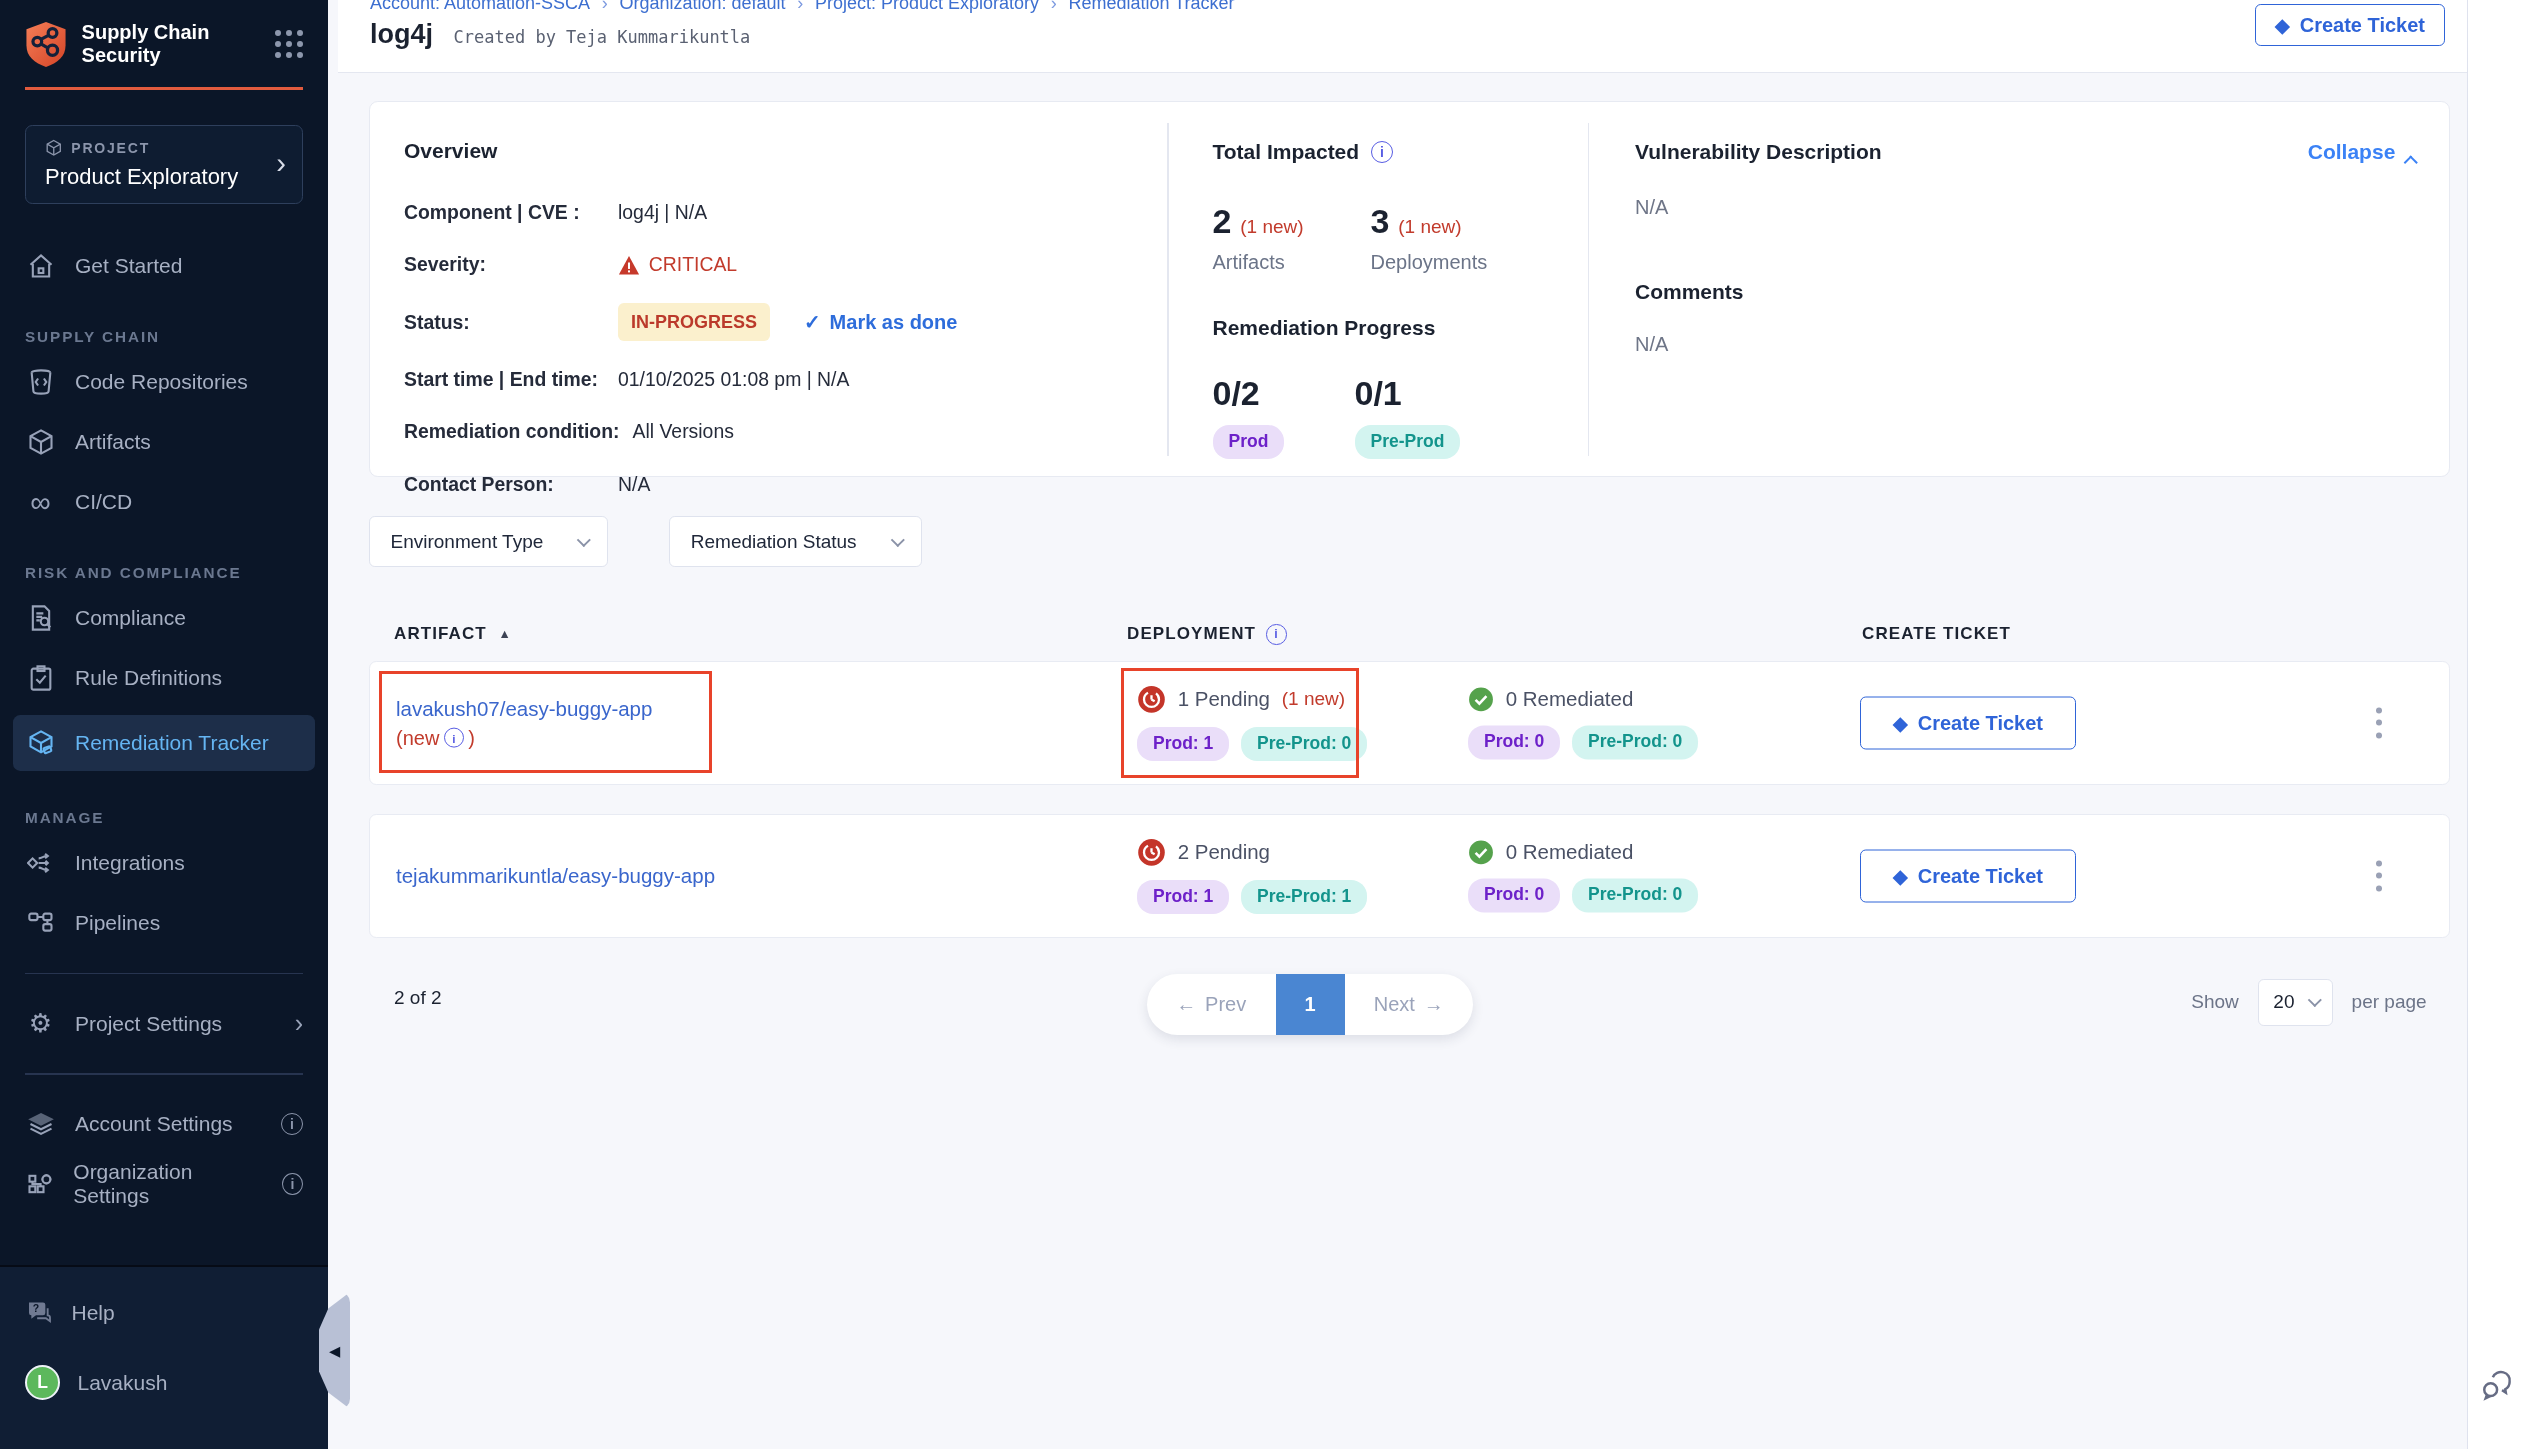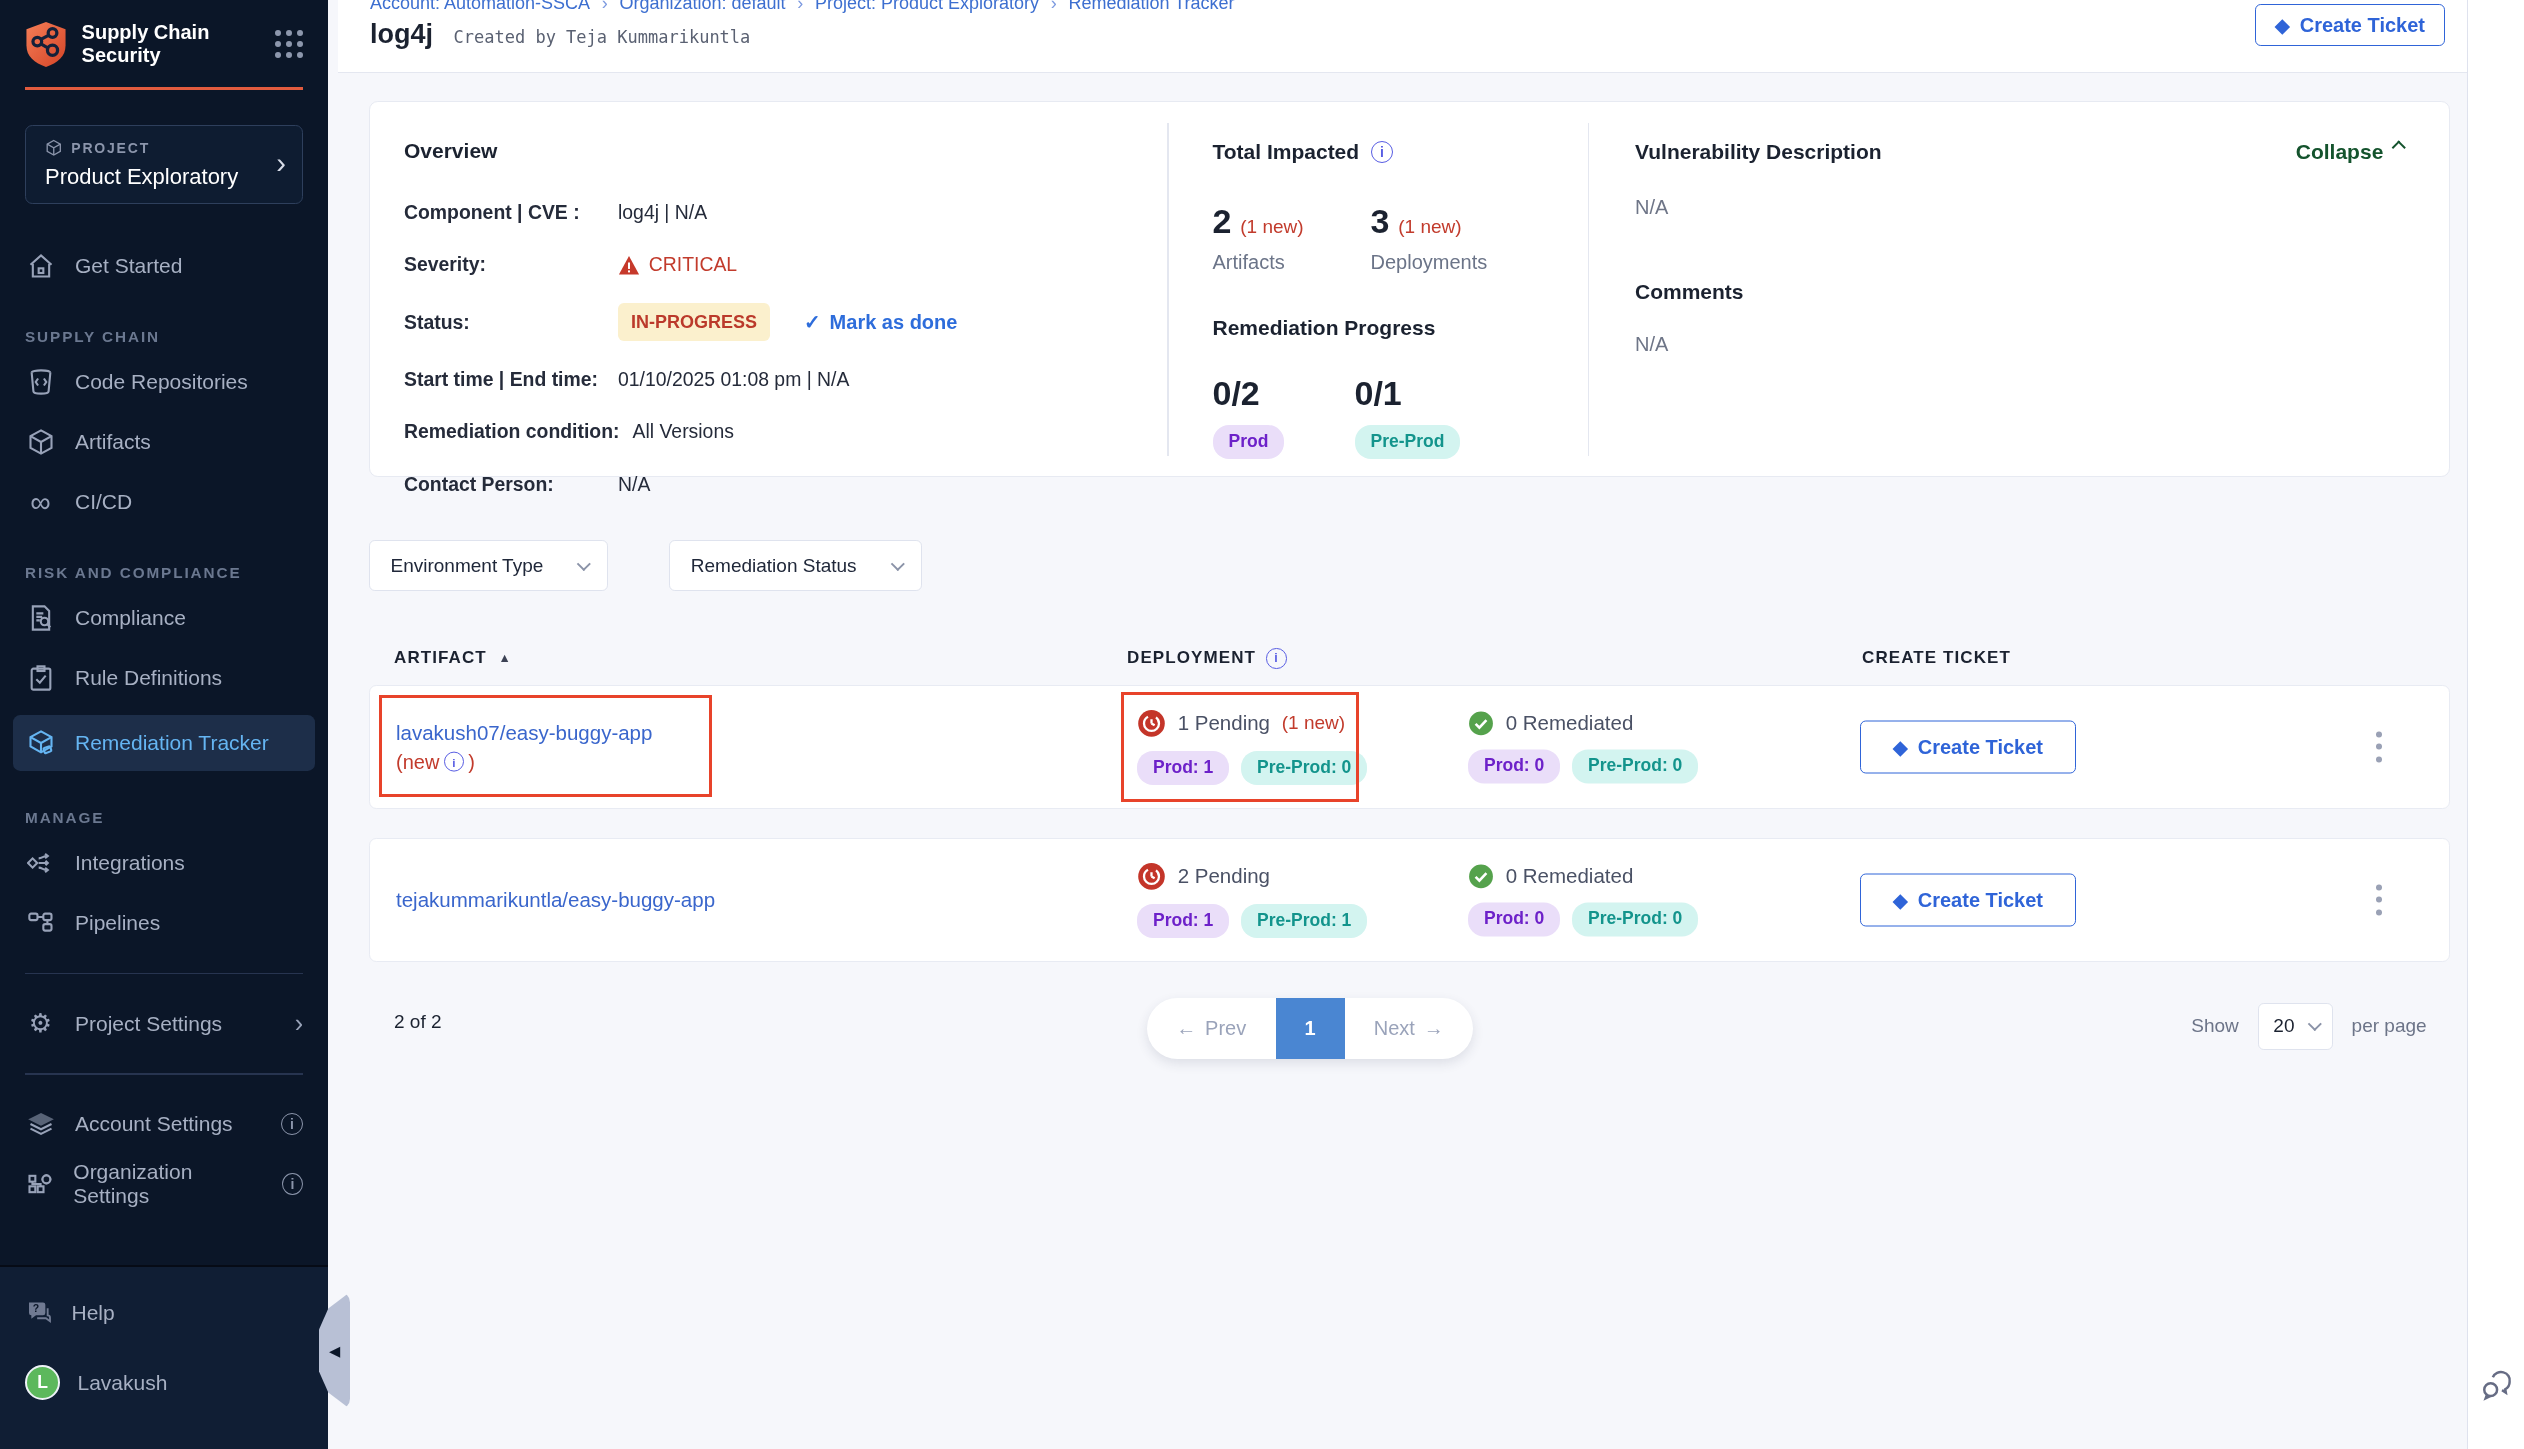--- a/index.html
+++ b/index.html
@@ -72,32 +72,32 @@
   .stat-num { font-size:34px; font-weight:700; color:#1b2230; }
   .stat-new { font-size:19px; color:#c23b2c; }
   .stat-label { margin-top:10.2px; font-size:20px; color:#6b7488; }
   .prog-row { display:flex; margin-top:34px; }
   .prog-block1 { width:142px; }
   .chip { display:inline-block; font-size:17.5px; font-weight:700; padding:6.6px 16px; border-radius:16px; }
   .chip-purple { background:#eadef9; color:#6d21c9; }
   .chip-teal { background:#d3f4f0; color:#13948c; }
   .prog-chip { margin-top:11.7px; }
   .ov-col3 { flex:1; padding:38px 34px 0 37px; position:relative; }
-  .collapse-link { position:absolute; right:46px; top:38px; color:#14532d; font-weight:700; font-size:21px; cursor:pointer; display:flex; align-items:flex-start; gap:10.2px; }
+  .collapse-link { position:absolute; right:34px; top:38px; color:#3b82f6; font-weight:700; font-size:21px; cursor:pointer; display:flex; align-items:flex-end; gap:10.2px; }
   .chev { display:inline-block; width:9.5px; height:9.5px; border-right:2.6px solid currentColor; border-bottom:2.6px solid currentColor; }
   .chev.up { transform:rotate(-135deg) translate(-2.2px,-2.2px); }
   .chev.down { transform:rotate(45deg) translateY(-2.9px); }
   .na { color:#6e7587; font-size:20px; }
   .ov-col3 .na1 { margin-top:32px; }
   .ov-col3 .h2 { margin-top:61px; }
   .ov-col3 .na2 { margin-top:29px; }
 
   
   .filters { margin-top:39px; display:flex; gap:61px; }
-  .select-box { display:flex; align-items:center; gap:34px; background:#ffffff; border:1.5px solid #dfe3ee; border-radius:5.8px; height:51px; padding:0 20.5px; font-size:19px; color:#20283a; cursor:pointer;margin-top:24px; }
+  .select-box { display:flex; align-items:center; gap:34px; background:#ffffff; border:1.5px solid #dfe3ee; border-radius:5.8px; height:51px; padding:0 20.5px; font-size:19px; color:#20283a; cursor:pointer; }
   .select-box .chev { border-color:#8b93a8; }
 
   
   .tbl-head { margin-top:57px; position:relative; height:31px; font-size:17px; font-weight:700; letter-spacing:1.1px; color:#1b2230; }
   .th-artifact { position:absolute; left:25px; display:flex; align-items:center; gap:11.7px; }
   .sort-asc { font-size:12.4px; color:#3c4254; }
   .th-deployment { position:absolute; left:758px; display:flex; align-items:center; gap:10.2px; }
   .th-ticket { position:absolute; left:1493px; }
 
   .row-card { position:relative; margin-top:5.8px; height:124px; background:#ffffff; border:1.5px solid #e8ebf3; border-radius:7.3px; }

